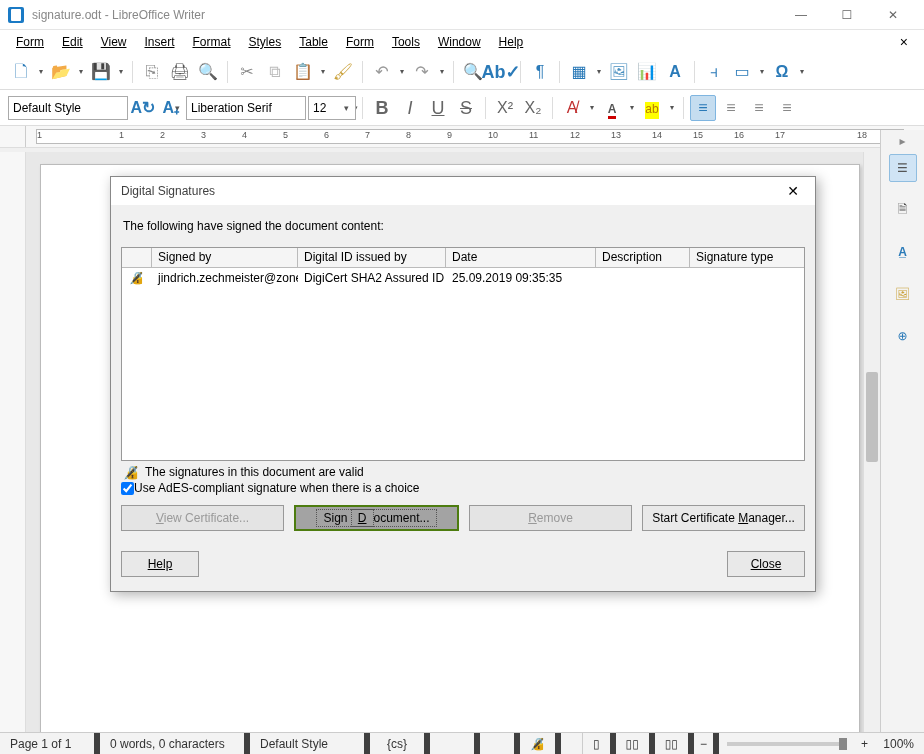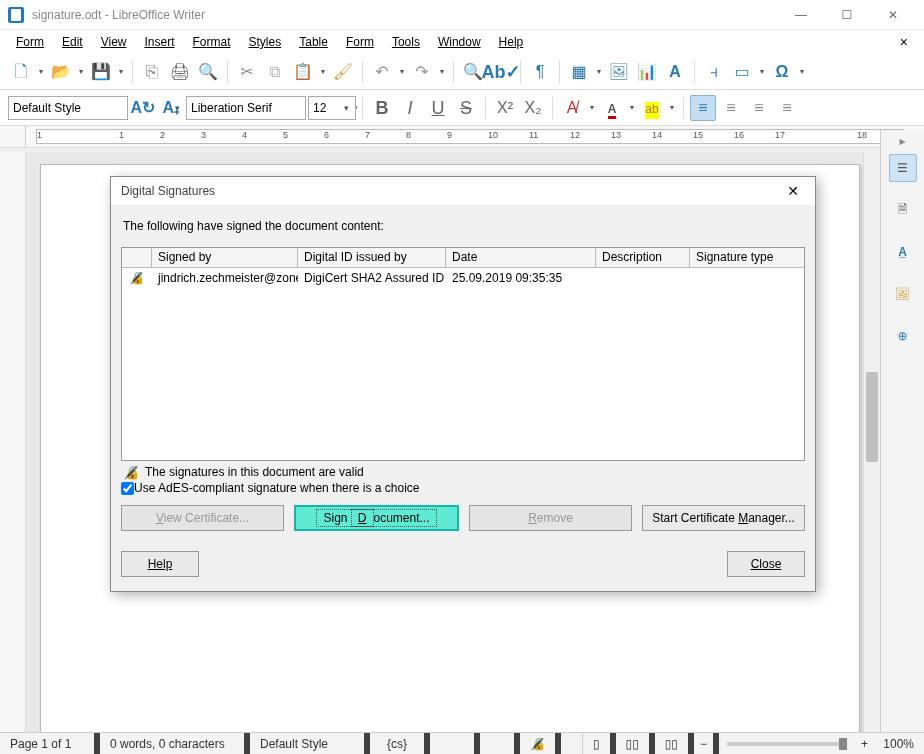--- a/index.html
+++ b/index.html
@@ -79,21 +79,21 @@
 .col.c5, .cell.c5 { flex: 1; border-right: none; }
 
 .valid-row { display: flex; align-items: center; gap: 8px; margin: 4px 0 2px 2px; }
 .valid-row .sig-ic { width: 14px; height: 14px; color: #c67a00; font-size: 13px;}
 .check-row { display: flex; align-items: center; margin: 2px 0 10px 0; }
 .check-row input { width: 13px; height: 13px; }
 
 .btn-row { display: flex; gap: 10px; margin-bottom: 20px; }
 .dlg-btn { flex: 1; height: 26px; border: 1px solid #999; background: #e9e9e9; cursor: pointer; display: flex; align-items: center; justify-content: center; font-size: 12px; }
 .dlg-btn.disabled { color: #999; background: #e4e4e4; cursor: default; }
-.dlg-btn.primary { border: 2px solid #14b8a6; background: #5eead4; }
+.dlg-btn.primary { border: 2px solid #4d7c0f; background: #a3a3a3; }
 .dlg-btn.primary span { border: 1px dotted #555; padding: 1px 6px; }
 .dlg-btn .ul { text-decoration: underline; }
 
 .bottom-row { display: flex; justify-content: space-between; }
 .bottom-row .dlg-btn { flex: 0 0 78px; }
 
 .sig-cert-icon { font-size: 12px; color: #d47a00; }
 </style>
 </head>
 <body>

